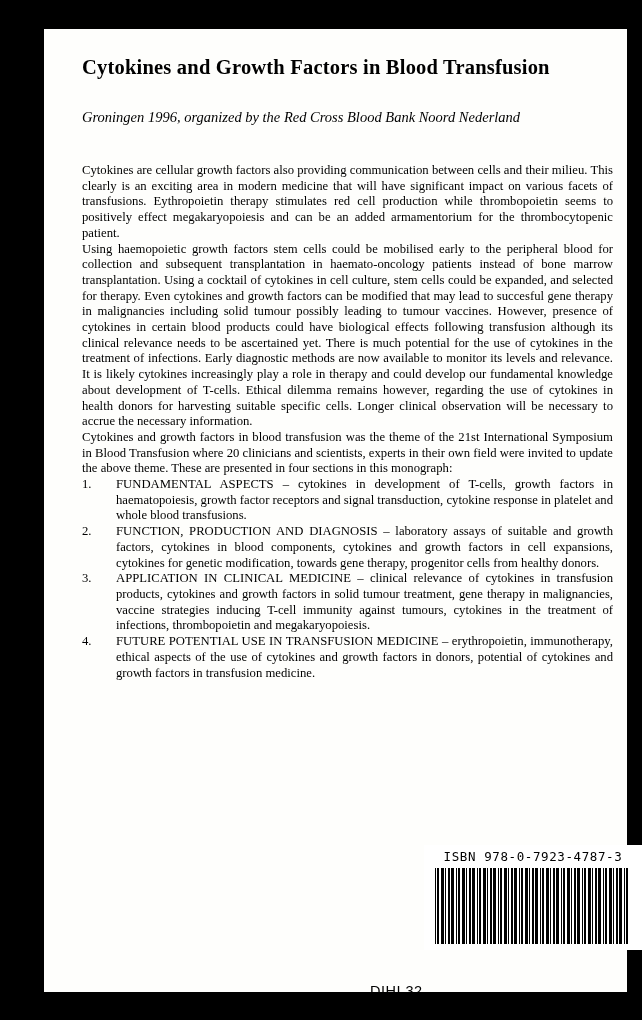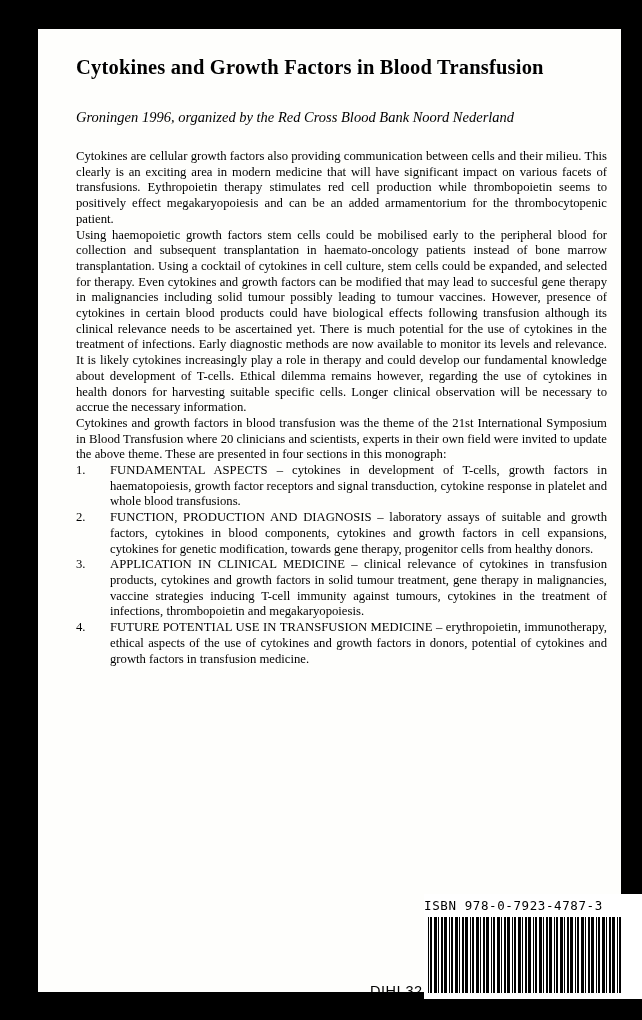--- a/index.html
+++ b/index.html
@@ -1,41 +1,41 @@
 <!DOCTYPE html>
 <html><head>
 <meta charset="utf-8">
 <style>
   html,body{margin:0;padding:0;background:#1a1a1a;}
   .page{
     position:relative;width:642px;height:1020px;background:#000;
     overflow:hidden;font-family:"Liberation Serif",serif;color:#000;
   }
   .panel{
-    position:absolute;left:38px;top:29px;width:583px;height:963px;
+    position:absolute;left:44px;top:29px;width:583px;height:963px;
     background:#fefefc;
   }
   .content{padding:27px 14px 0 38px;}
   .title{font-size:20.5px;font-weight:bold;margin:0 0 10px 0;letter-spacing:0.2px;}
   .subtitle{font-style:italic;font-size:14.5px;line-height:19px;margin:0;}
-  .bodytext{margin-top:22px;font-size:12.7px;line-height:15.7px;text-align:justify;}
+  .bodytext{margin-top:36px;font-size:12.7px;line-height:15.7px;text-align:justify;}
   .bodytext p{margin:0;}
   .sections{margin:0;padding:0;list-style:none;}
   .list-item{position:relative;padding-left:34px;text-align:justify;}
   .item-num{position:absolute;left:0;top:0;}
   .publisher{
     position:absolute;left:46px;top:950px;font-size:15px;letter-spacing:0.6px;
   }
   .series{
     position:absolute;left:370px;top:951px;font-size:14.5px;
     font-family:"Liberation Sans",sans-serif;letter-spacing:0.5px;margin-top:32px;
   }
   .barcode-block{
-    position:absolute;right:0;top:894px;width:218px;background:#fff;
-    text-align:left;padding:4px 0 6px 0;
+    position:absolute;right:0;top:845px;width:218px;background:#fff;
+    text-align:center;padding:4px 0 6px 0;
   }
   .isbn{
     font-family:"DejaVu Sans Mono",monospace;font-size:12.5px;
     letter-spacing:0.6px;white-space:nowrap;
   }
   .bars{display:block;margin:4px auto 0 auto;line-height:0;}
   .digits{
     font-family:"DejaVu Sans Mono",monospace;font-size:13.5px;
     letter-spacing:2px;margin-top:3px;white-space:nowrap;
   }

